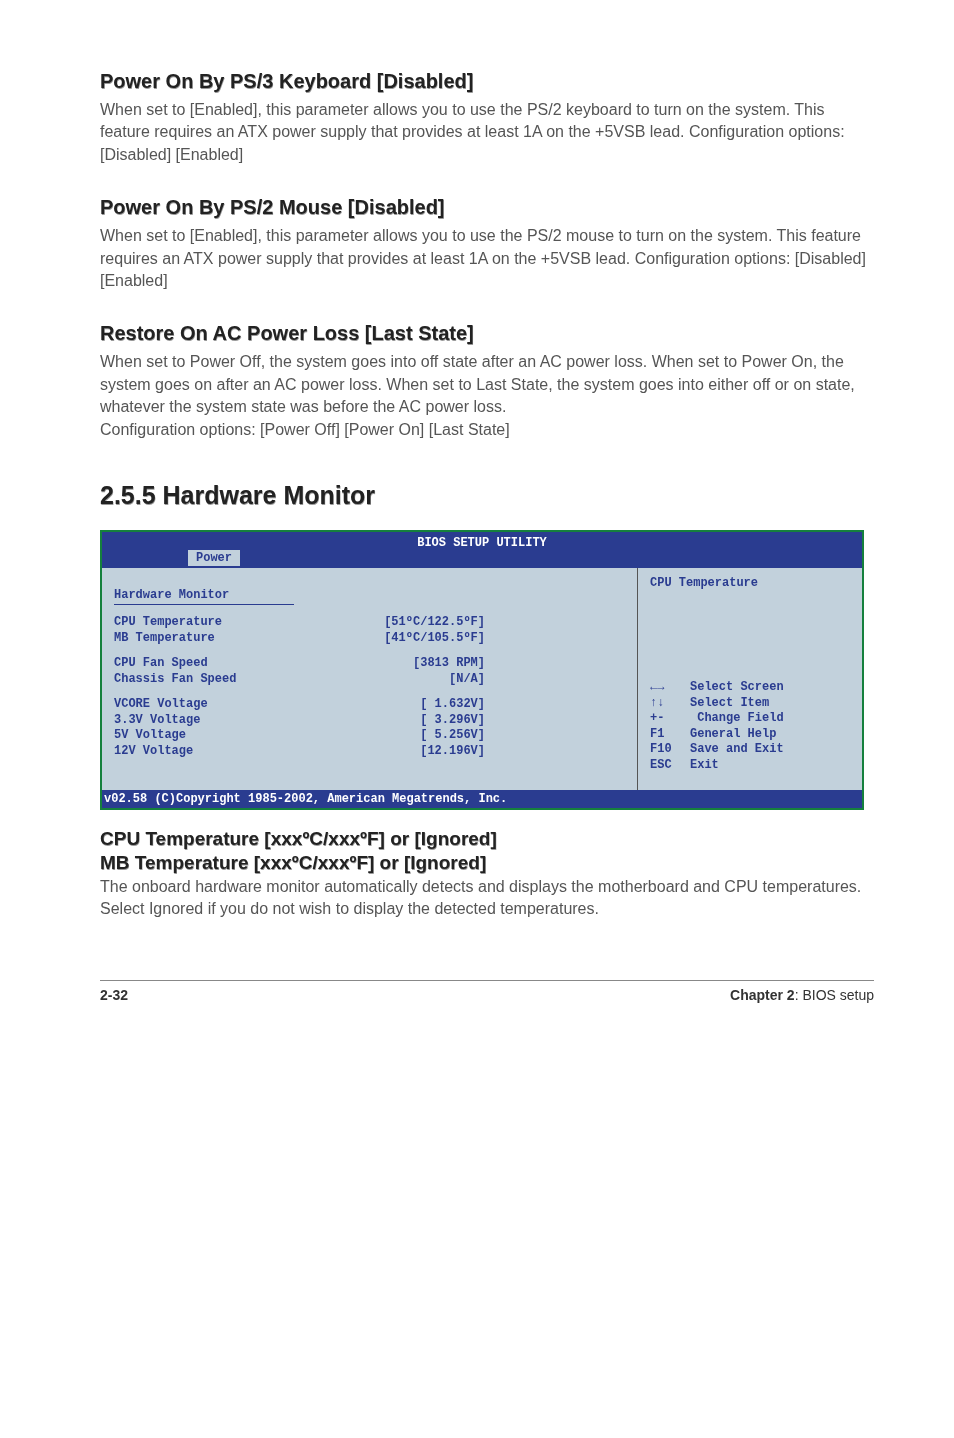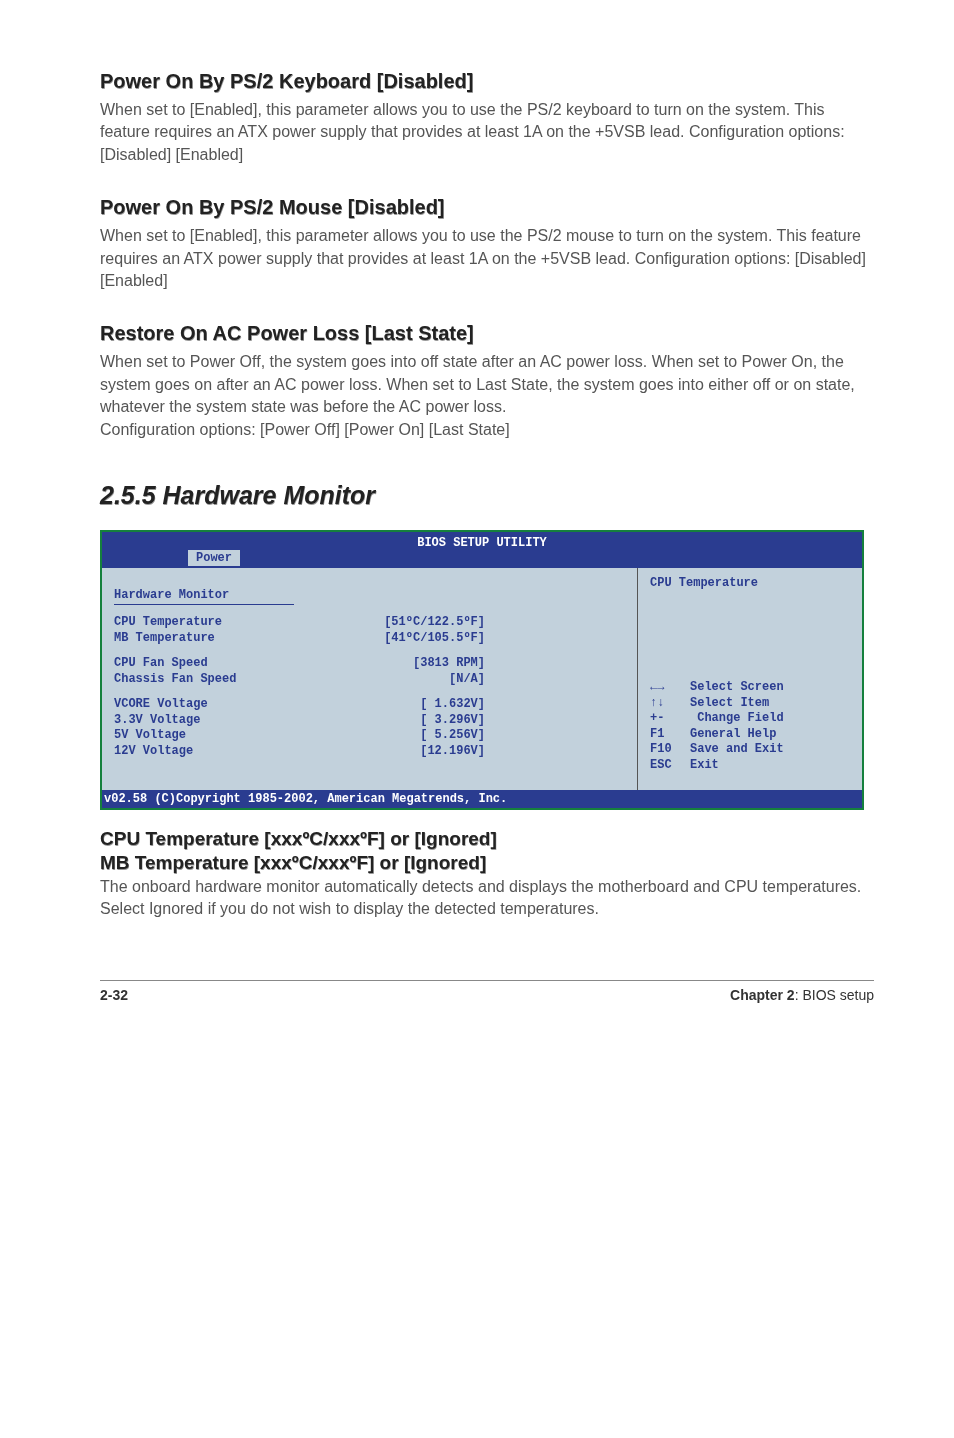--- a/index.html
+++ b/index.html
@@ -28,21 +28,20 @@
   color: #555;
   margin-bottom: 30px;
 }
 .h2-title {
   font-weight: bold;
   font-size: 25px;
   color: #222;
   margin-top: 40px;
   margin-bottom: 20px;
   text-shadow: 0.5px 0.5px 0 #999;
-  font-style: italic;
 }
 .bios-box {
   border: 2px solid #15803d;
   background: #c2d1dc;
   font-family: "Courier New", monospace;
   font-size: 12px;
   width: 760px;
   margin-top: 8px;
   margin-bottom: 18px;
 }
@@ -133,21 +132,21 @@
 .footer .left { font-weight: bold; }
 .footer .right { }
 .right b { font-weight: bold; }
 .clearfix::after { content: ""; display: table; clear: both; }
 </style>
 </head>
 <body>
 
 <div class="page">
 
-  <div class="section-title">Power On By PS/2 Keyboard [Disabled]</div>
+  <div class="section-title">Power On By PS/3 Keyboard [Disabled]</div>
   <div class="body-text">When set to [Enabled], this parameter allows you to use the PS/2 keyboard to turn on the system. This feature requires an ATX power supply that provides at least 1A on the +5VSB lead. Configuration options: [Disabled] [Enabled]</div>
 
   <div class="section-title">Power On By PS/2 Mouse [Disabled]</div>
   <div class="body-text">When set to [Enabled], this parameter allows you to use the PS/2 mouse to turn on the system. This feature requires an ATX power supply that provides at least 1A on the +5VSB lead. Configuration options: [Disabled] [Enabled]</div>
 
   <div class="section-title">Restore On AC Power Loss [Last State]</div>
   <div class="body-text" style="white-space: pre-wrap;">When set to Power Off, the system goes into off state after an AC power loss. When set to Power On, the system goes on after an AC power loss. When set to Last State, the system goes into either off or on state, whatever the system state was before the AC power loss.
 Configuration options: [Power Off] [Power On] [Last State]</div>
 
   <div class="h2-title">2.5.5   Hardware Monitor</div>

